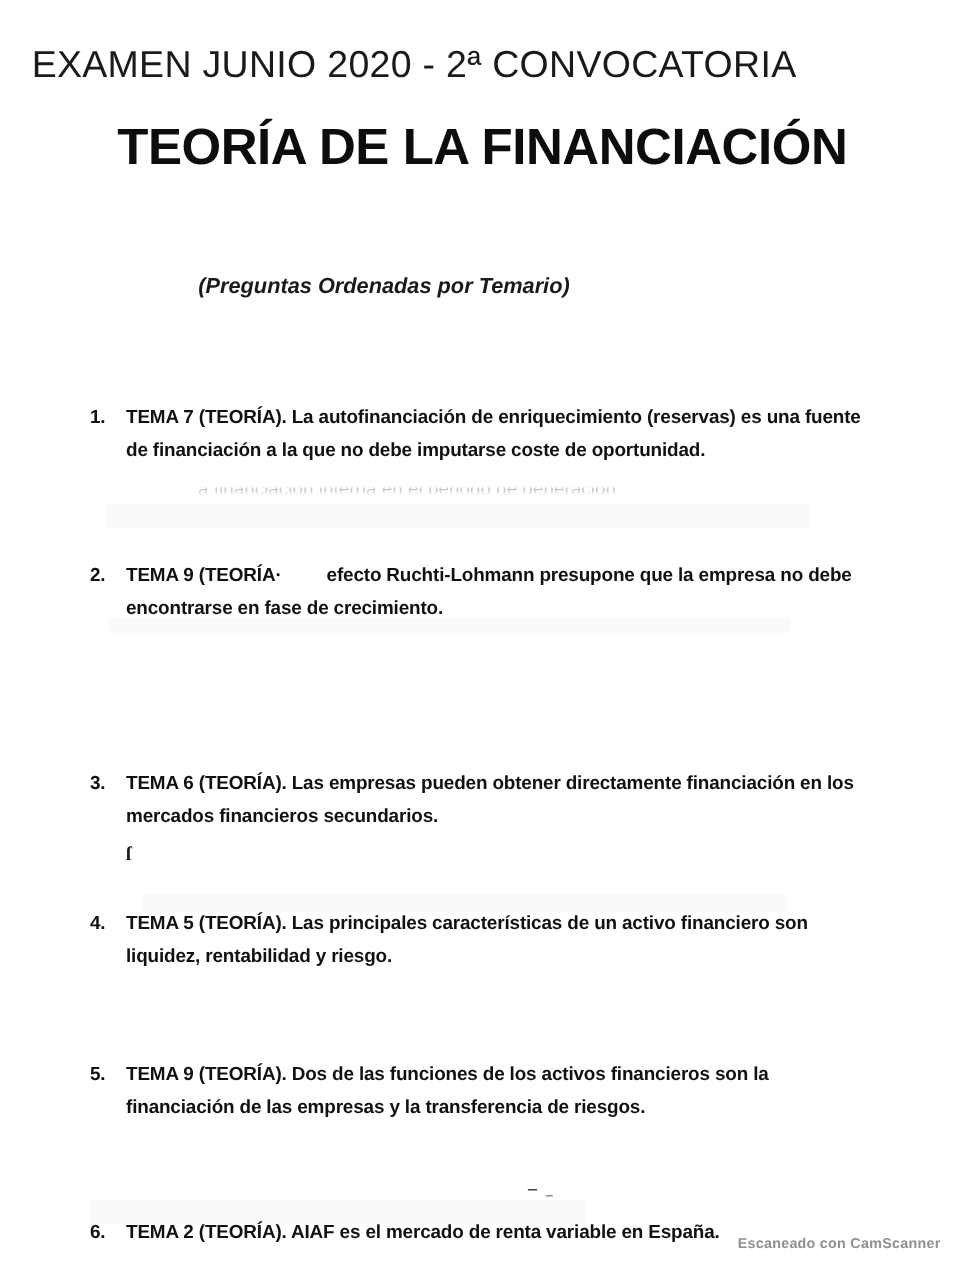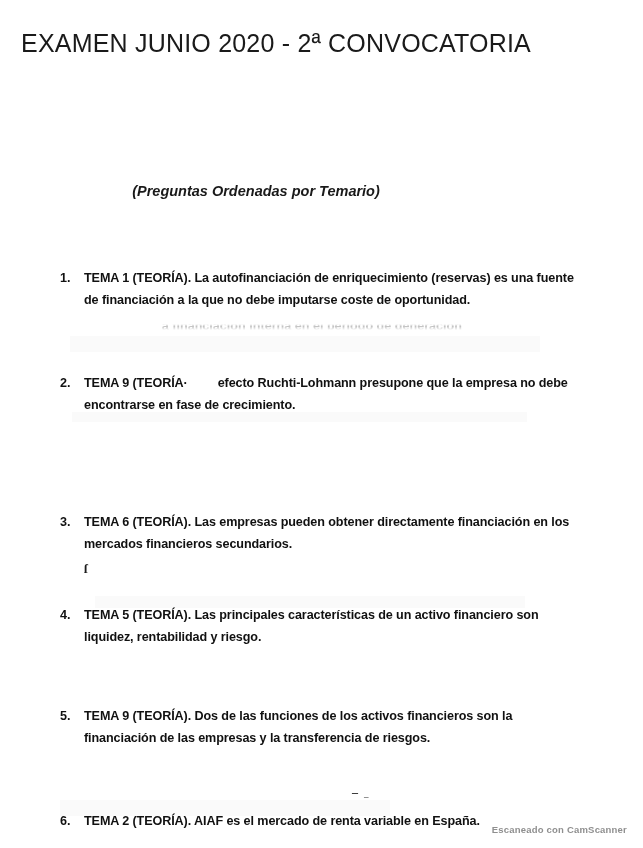--- a/index.html
+++ b/index.html
@@ -113,26 +113,25 @@
   
   .ghost-line {
     position: absolute;
     left: 132px;
     top: 316px;
     width: 330px;
     height: 14px;
     overflow: hidden;
     font-size: 12.6px;
     line-height: 21.5px;
-    font-weight: 700;
+    font-weight: 400;
     color: rgba(40, 40, 40, 0.30);
     white-space: nowrap;
     -webkit-mask-image: linear-gradient(to bottom, rgba(0,0,0,0) 0%, rgba(0,0,0,0) 58%, rgba(0,0,0,0.95) 74%, rgba(0,0,0,0) 100%);
     mask-image: linear-gradient(to bottom, rgba(0,0,0,0) 0%, rgba(0,0,0,0) 58%, rgba(0,0,0,0.95) 74%, rgba(0,0,0,0) 100%);
-    text-align: right;
   }
 
   .stray-mark {
     position: absolute;
     font-family: "Liberation Serif", "DejaVu Serif", serif;
     font-weight: 700;
     color: #1c1c1c;
   }
 
   .stray-f {
@@ -181,28 +180,29 @@
     white-space: nowrap;
   }
 </style>
 </head>
 <body>
 
 <div class="page">
 
   <div class="exam-header">EXAMEN JUNIO 2020 - 2ª CONVOCATORIA</div>
 
+  <div class="exam-title">TEORÍA DE LA FINANCIACIÓN</div>
 
   <div class="exam-subtitle">(Preguntas Ordenadas por Temario)</div>
 
   <div class="questions">
 
     <p class="question q1">
       <span class="q-num">1.</span>
-      <span class="q-body">TEMA 1 (TEORÍA). La autofinanciación de enriquecimiento (reservas) es una fuente de financiación a la que no debe imputarse coste de oportunidad.</span>
+      <span class="q-body">TEMA 7 (TEORÍA). La autofinanciación de enriquecimiento (reservas) es una fuente de financiación a la que no debe imputarse coste de oportunidad.</span>
     </p>
 
     <p class="question q2">
       <span class="q-num">2.</span>
       <span class="q-body"><span>TEMA 9 (TEORÍA·</span><span class="gap-artifact"></span><span>efecto Ruchti-Lohmann presupone que la empresa no debe encontrarse en fase de crecimiento.</span></span>
     </p>
 
     <p class="question q3">
       <span class="q-num">3.</span>
       <span class="q-body">TEMA 6 (TEORÍA). Las empresas pueden obtener directamente financiación en los mercados financieros secundarios.</span>

